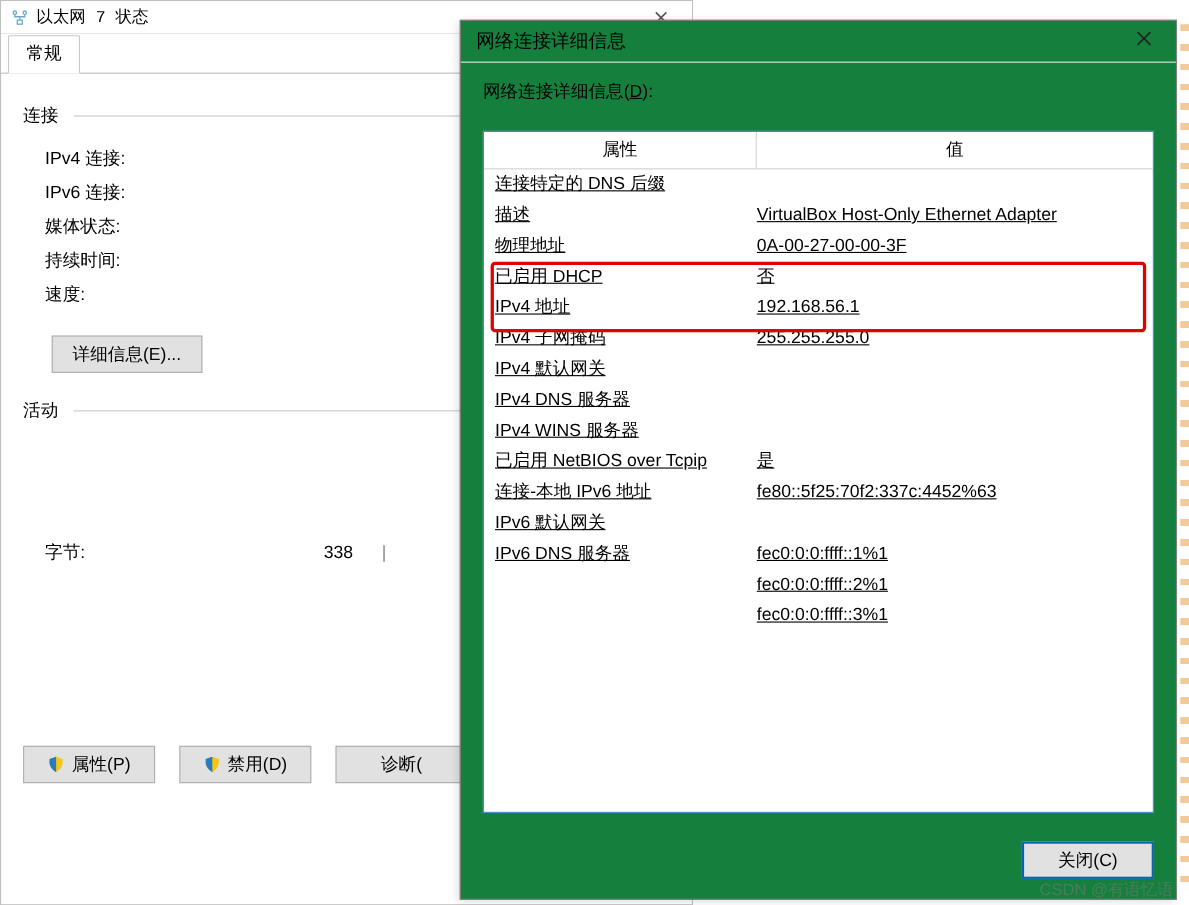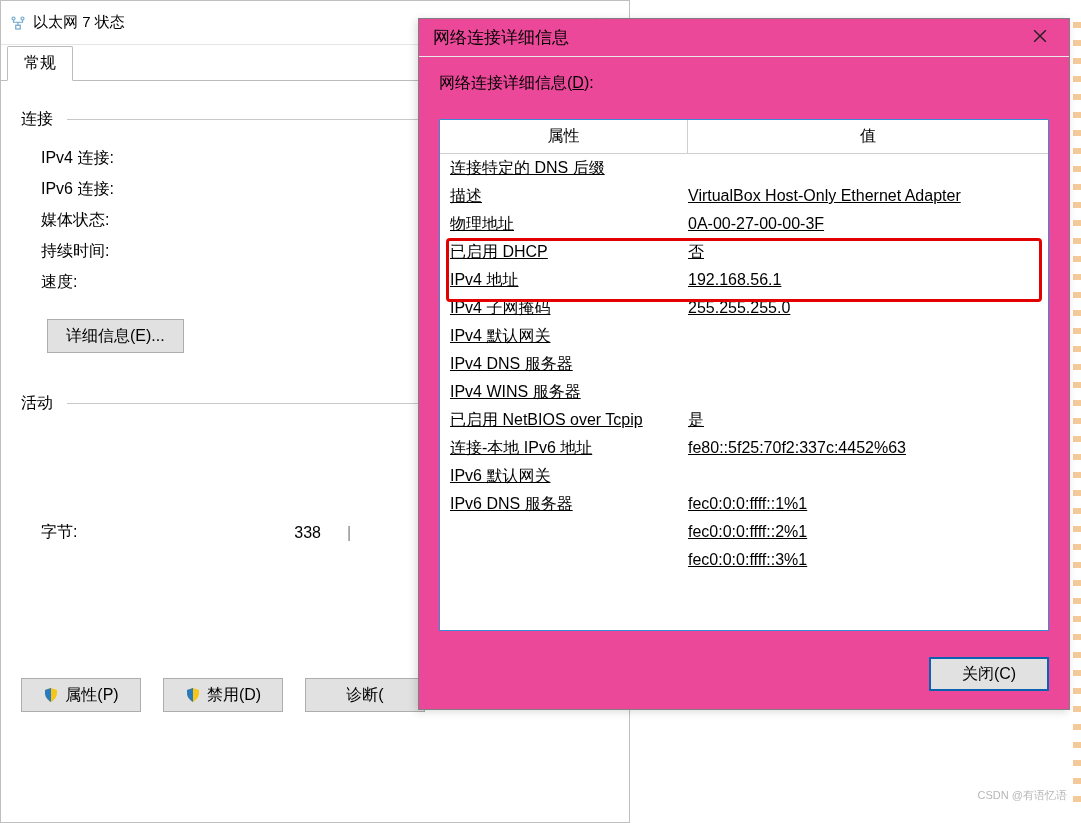--- a/index.html
+++ b/index.html
@@ -18,27 +18,28 @@
   
   .status-win {
     position: absolute;
     left: 0; top: 0;
     width: 630px;
     height: 823px;
     border: 1px solid #bfbfbf;
     background: #fff;
   }
   .status-titlebar {
-    height: 44px;
+    height: 30px;
     display: flex;
     align-items: center;
     padding: 0 8px;
     font-size: 15px;
     border-bottom: 1px solid #e6e6e6;
     background: #fff;
+    font-family: Liberation Mono, monospace;
   }
   .status-titlebar .icon {
     width: 18px; height: 18px; margin-right: 6px;
     color: #6fa8cc;
   }
   .status-close {
     margin-left: auto;
     width: 40px; height: 100%;
     display: flex; align-items: center; justify-content: center;
     color: #666; font-size: 14px;
@@ -114,23 +115,23 @@
   }
   .shield {
     width: 16px; height: 16px;
   }
 
   
   .details-win {
     position: absolute;
     left: 418px; top: 18px;
     width: 652px;
-    height: 692px;
+    height: 800px;
     border: 1px solid #808080;
-    background: #ec4899;
+    background: #15803d;
     box-shadow: -2px 2px 8px rgba(0,0,0,0.15);
     display: flex; flex-direction: column;
   }
   .details-titlebar {
     height: 38px;
     display: flex; align-items: center;
     padding: 0 14px;
     font-size: 17px;
     border-bottom: 1px solid #e8e8e8;
   }
@@ -188,23 +189,23 @@
     padding: 14px 20px 18px;
   }
   .close-btn {
     height: 34px; min-width: 120px;
     border: 2px solid #0a63b0;
     background: #e1e1e1;
     font: inherit;
   }
   .watermark {
     position: absolute;
-    right: 14px; bottom: 20px;
+    right: 14px; bottom: 4px;
     color: rgba(120,120,120,0.55);
-    font-size: 11px;
+    font-size: 15px;
   }
   .right-strip {
     position: absolute;
     right: 0; top: 22px; width: 8px; height: 780px;
     background: repeating-linear-gradient(#e07a00 0 6px, transparent 6px 18px);
     opacity: .4;
   }
 </style>
 </head>
 <body>
@@ -251,21 +252,21 @@
         <span class="k">持续时间:</span>
       </div>
     <div class="row-pair">
         <span class="k">速度:</span>
       </div>
 
     <div class="details-btn-wrap">
       <button class="btn">详细信息(E)...</button>
     </div>
 
-    <div class="section-hdr" style="margin-top:40px">
+    <div class="section-hdr" style="margin-top:24px">
       <span>活动</span>
       <span class="rule"></span>
     </div>
 
     <div class="act-bar">
       <span class="sent-lbl">已发送  —</span>
       <span class="net-icon">
         <svg viewBox="0 0 72 56" width="72" height="56">
           <rect x="28" y="2" width="34" height="24" rx="2" fill="#4da0e0" stroke="#2a6ea8"></rect>
           <rect x="31" y="5" width="28" height="16" fill="#bfe0f7"></rect>

